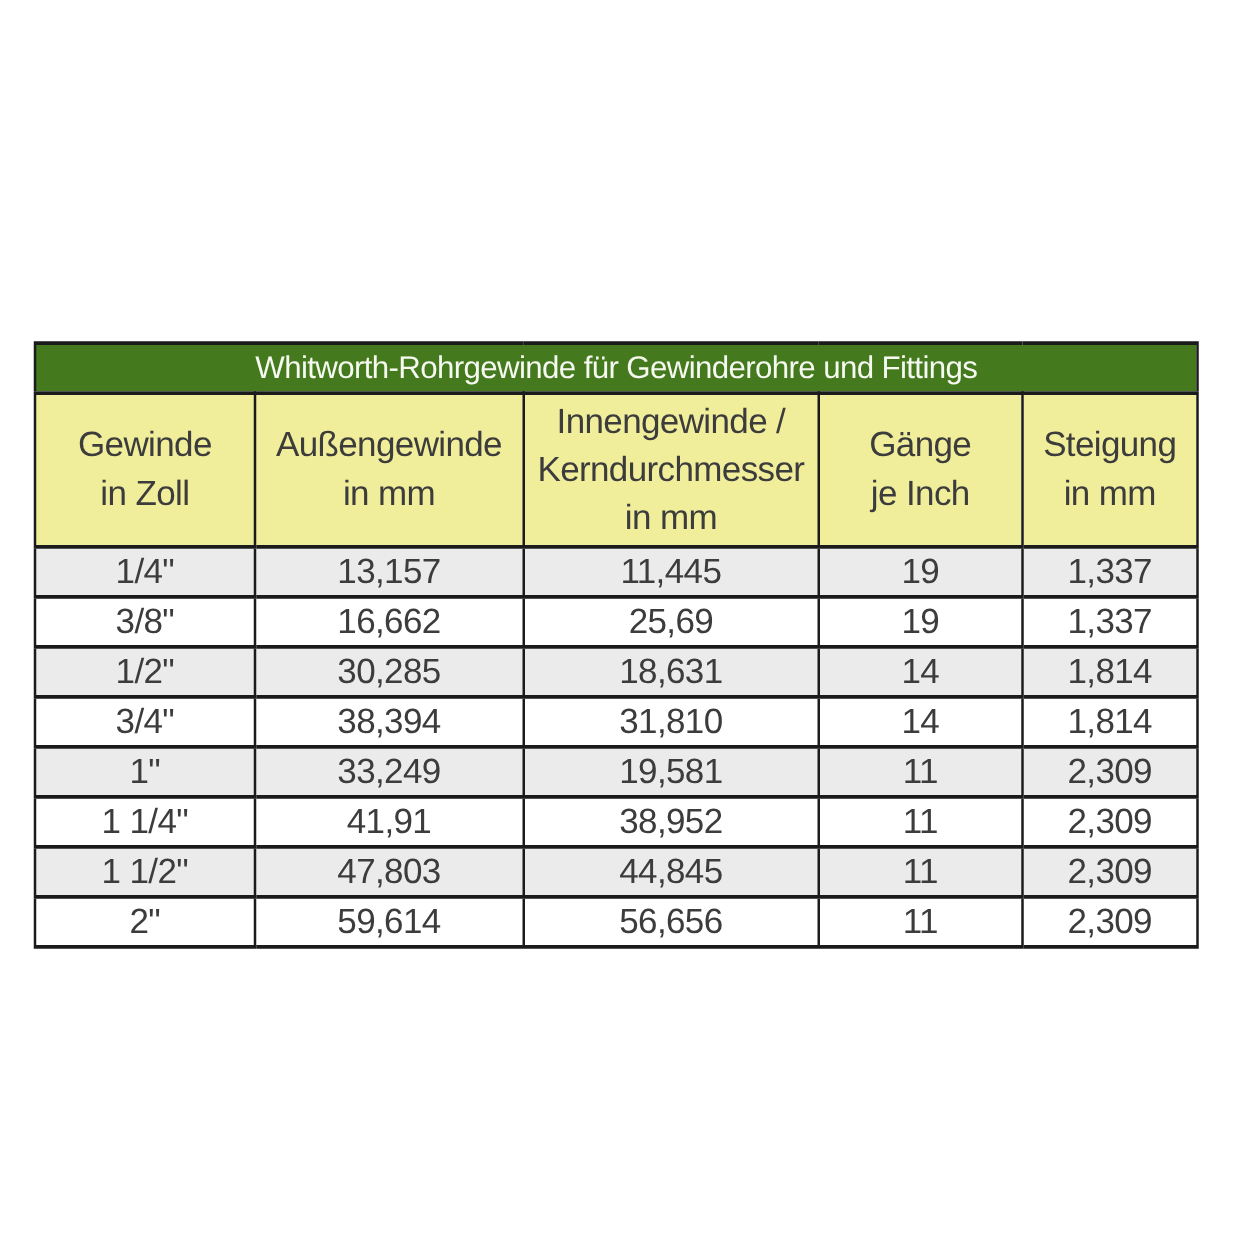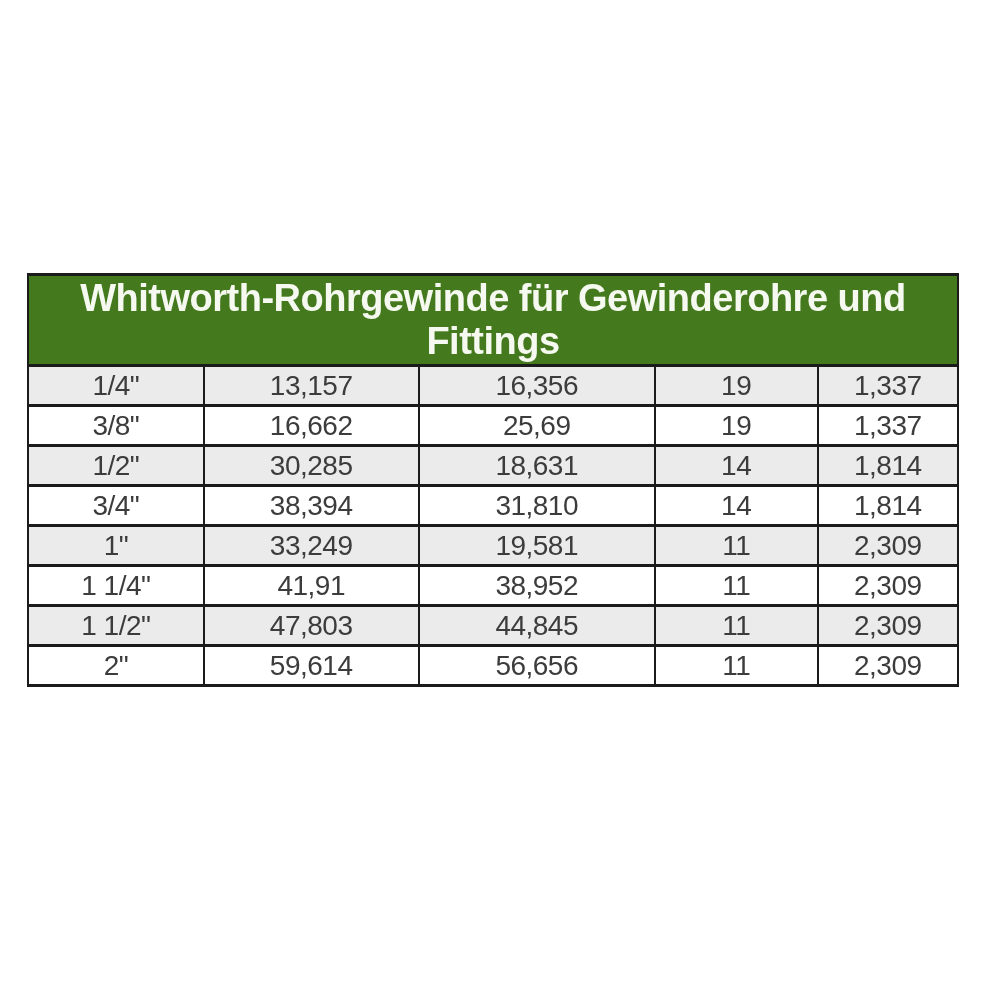--- a/index.html
+++ b/index.html
@@ -38,22 +38,22 @@
     border-bottom-width: 3px;
     text-align: center;
     vertical-align: middle;
     color: var(--text);
     letter-spacing: -0.5px;
     overflow: hidden;
   }
   .title-cell {
     background: var(--green);
     color: var(--title-text) !important;
-    font-size: 38px;
-    font-weight: bold;
+    font-size: 25px;
+    font-weight: normal;
     height: 40px;
     letter-spacing: -0.5px;
   }
   .header-row th {
     background: var(--yellow);
     font-weight: normal;
     font-size: 28px;
     height: 118px;
     line-height: 1.38;
     white-space: pre-line;
@@ -77,26 +77,39 @@
         <col style="width:18.9%">
         <col style="width:23.1%">
         <col style="width:25.4%">
         <col style="width:17.5%">
         <col style="width:15.1%">
       </colgroup>
       <thead>
         <tr>
           <th class="title-cell" colspan="5">Whitworth-Rohrgewinde für Gewinderohre und Fittings</th>
         </tr>
+        <tr class="header-row">
+          <th>Gewinde
+in Zoll</th>
+          <th>Außengewinde
+in mm</th>
+          <th>Innengewinde /
+Kerndurchmesser
+in mm</th>
+          <th>Gänge
+je Inch</th>
+          <th>Steigung
+in mm</th>
+        </tr>
       </thead>
       <tbody>
         <tr class="data-row alt">
           <td>1/4"</td>
           <td>13,157</td>
-          <td>16,356</td>
+          <td>11,445</td>
           <td>19</td>
           <td>1,337</td>
         </tr>
         <tr class="data-row">
           <td>3/8"</td>
           <td>16,662</td>
           <td>25,69</td>
           <td>19</td>
           <td>1,337</td>
         </tr>

